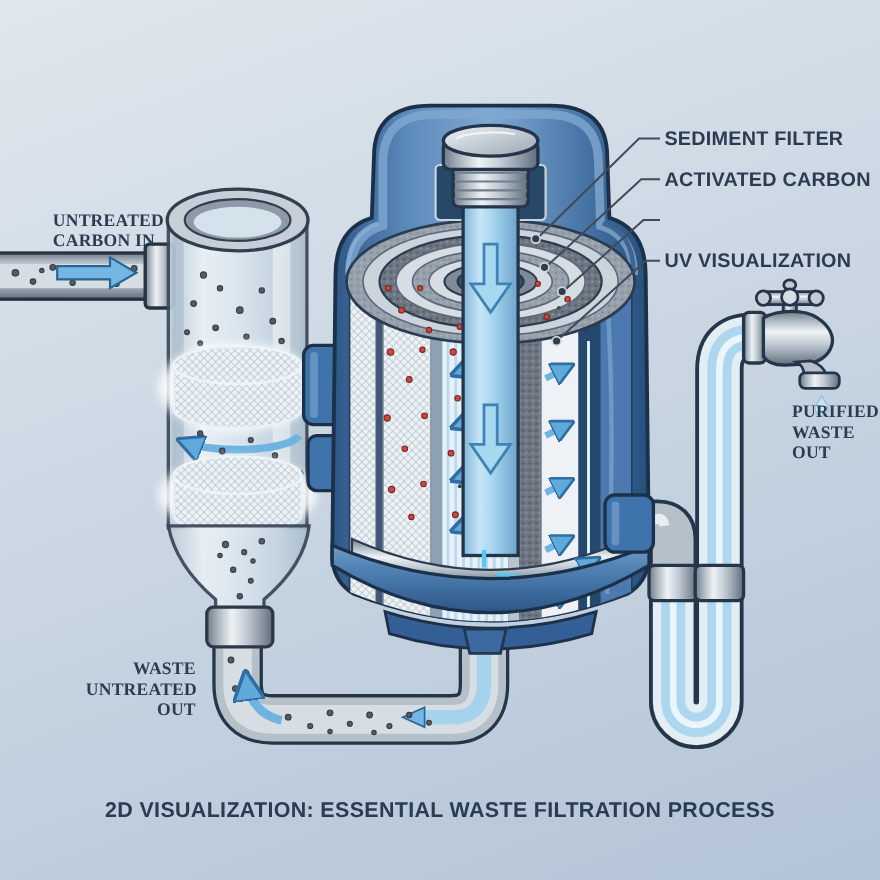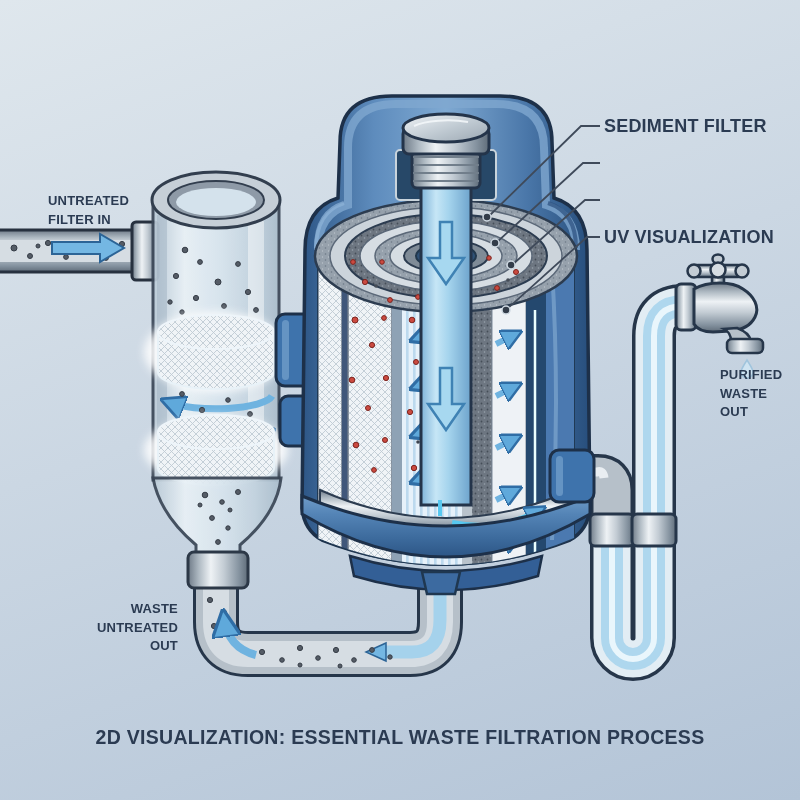--- a/index.html
+++ b/index.html
@@ -4,22 +4,23 @@
 <style>
   html,body{margin:0;padding:0;}
   #stage{
     position:relative;width:800px;height:800px;overflow:hidden;
     background:linear-gradient(160deg,#dfe7ed 0%,#cbd7e3 45%,#b3c4d7 100%);
     font-family:"Liberation Sans", sans-serif;
   }
   #art{position:absolute;left:0;top:0;}
   .lbl{
     position:absolute;color:#2b3b52;font-weight:700;
-    font-size:13px;line-height:18.5px;letter-spacing:.2px;
+    font-size:16px;line-height:18.5px;letter-spacing:.2px;
     white-space:nowrap;
+    font-family:Liberation Serif, serif;
   }
   .stage-lbl{position:absolute;left:604px;color:#2b3b52;font-weight:700;
     font-size:18px;line-height:18px;letter-spacing:.2px;white-space:nowrap;}
   #title{
     position:absolute;left:0;top:726px;width:800px;text-align:center;
     color:#2b3b52;font-weight:700;font-size:19.5px;letter-spacing:.3px;
   }
   .ra{text-align:right;}
 </style>
 </head>
@@ -382,33 +383,34 @@
   <g fill="#323c49" stroke="#cfd9e2" stroke-width="1.5">
     <circle cx="487" cy="217" r="4"></circle>
     <circle cx="495" cy="243" r="4"></circle>
     <circle cx="511" cy="265" r="4"></circle>
     <circle cx="506" cy="310" r="4"></circle>
   </g>
 </svg>
 
 <div class="lbl" style="left:48px;top:192px;">
   <div>UNTREATED</div>
-  <div>FILTER IN</div>
+  <div>CARBON IN</div>
 </div>
 
 <div class="lbl ra" style="left:78px;top:600px;width:100px;">
   <div>WASTE</div>
   <div>UNTREATED</div>
   <div>OUT</div>
 </div>
 
 <div class="lbl" style="left:688px;top:366px;margin-left:32px;">
   <div>PURIFIED</div>
   <div>WASTE</div>
   <div>OUT</div>
 </div>
 
 <div class="stage-lbl" style="top:117px;">SEDIMENT FILTER</div>
+<div class="stage-lbl" style="top:154px;">ACTIVATED CARBON</div>
 <div class="stage-lbl" style="top:228px;">UV VISUALIZATION</div>
 
 <div id="title">2D VISUALIZATION: ESSENTIAL WASTE FILTRATION PROCESS</div>
 
 </div>
 
 </body></html>

